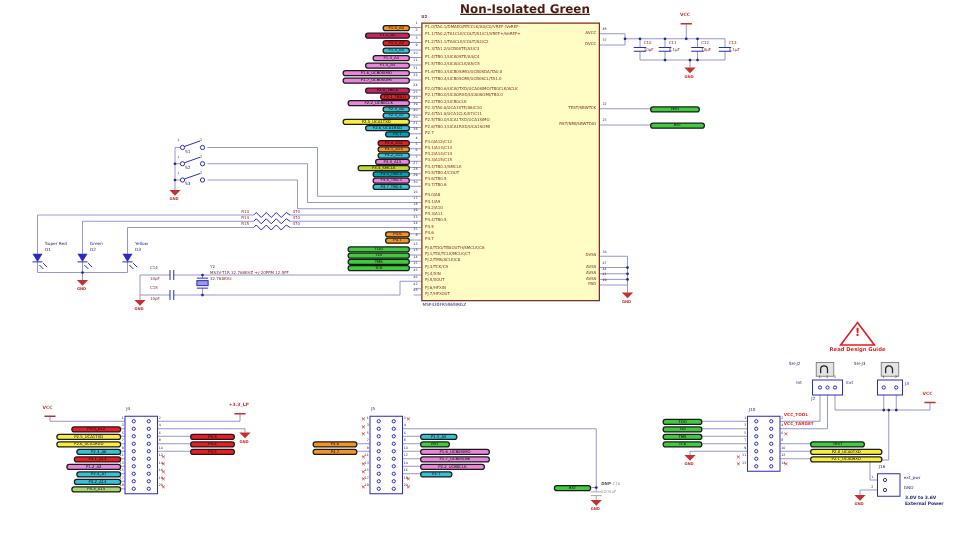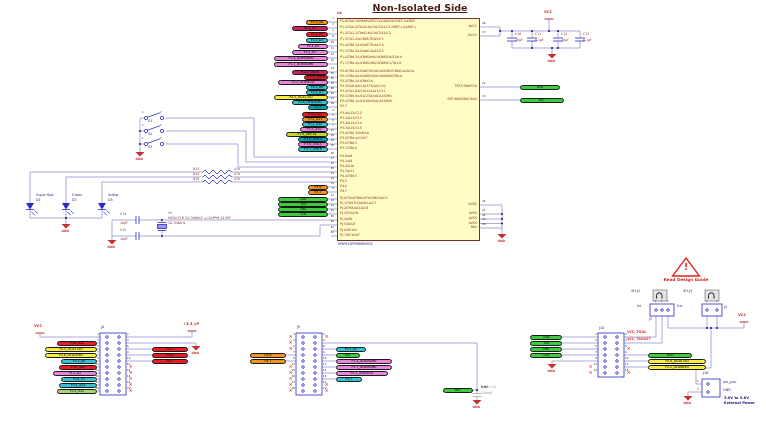--- a/index.html
+++ b/index.html
@@ -28,21 +28,21 @@
   .warnlbl{position:absolute;left:658px;top:278px;width:56px;text-align:center;
            color:#e02020;font-weight:bold;font-size:4.2px;line-height:1;white-space:nowrap}
   .w{stroke:var(--wire,#8587cb);stroke-width:0.7;fill:none}
   .s{stroke:var(--sym,#2a2ac4);stroke-width:0.8;fill:none}
   .g{stroke:#aaa;stroke-width:0.8;fill:none}
 </style>
 </head>
 <body>
 
 <div class="canvas">
-  <div class="title">Non-Isolated Side</div>
+  <div class="title">Non-Isolated Green</div>
   <div id="wiring" class="abs" style="left:0;top:0"><svg width="766" height="436" viewBox="0 0 766 436">
 <g>
           <path class="w" d="
 M480 27 H500 V36 H480 M500 31 H580
 M512 31 V38 M512 41 V48 M532 31 V38 M532 41 V48 M558 31 V38 M558 41 V48 M580 31 V38 M580 41 V48
 M512 48 H580 M549 19 V31 M552 48 V54
 M480 87 H520 M480 100 H520
 M480 205 H502 M480 214 H502 M480 219 H502 M480 223.5 H502 M480 228 H502 M502 205 V234
 M140 118 V152 M140 118 H144 M140 131 H144 M140 144 H144
 M166 118 H254 V157 H337 M166 131 H246 V162 H337 M166 144 H238 V167 H337

